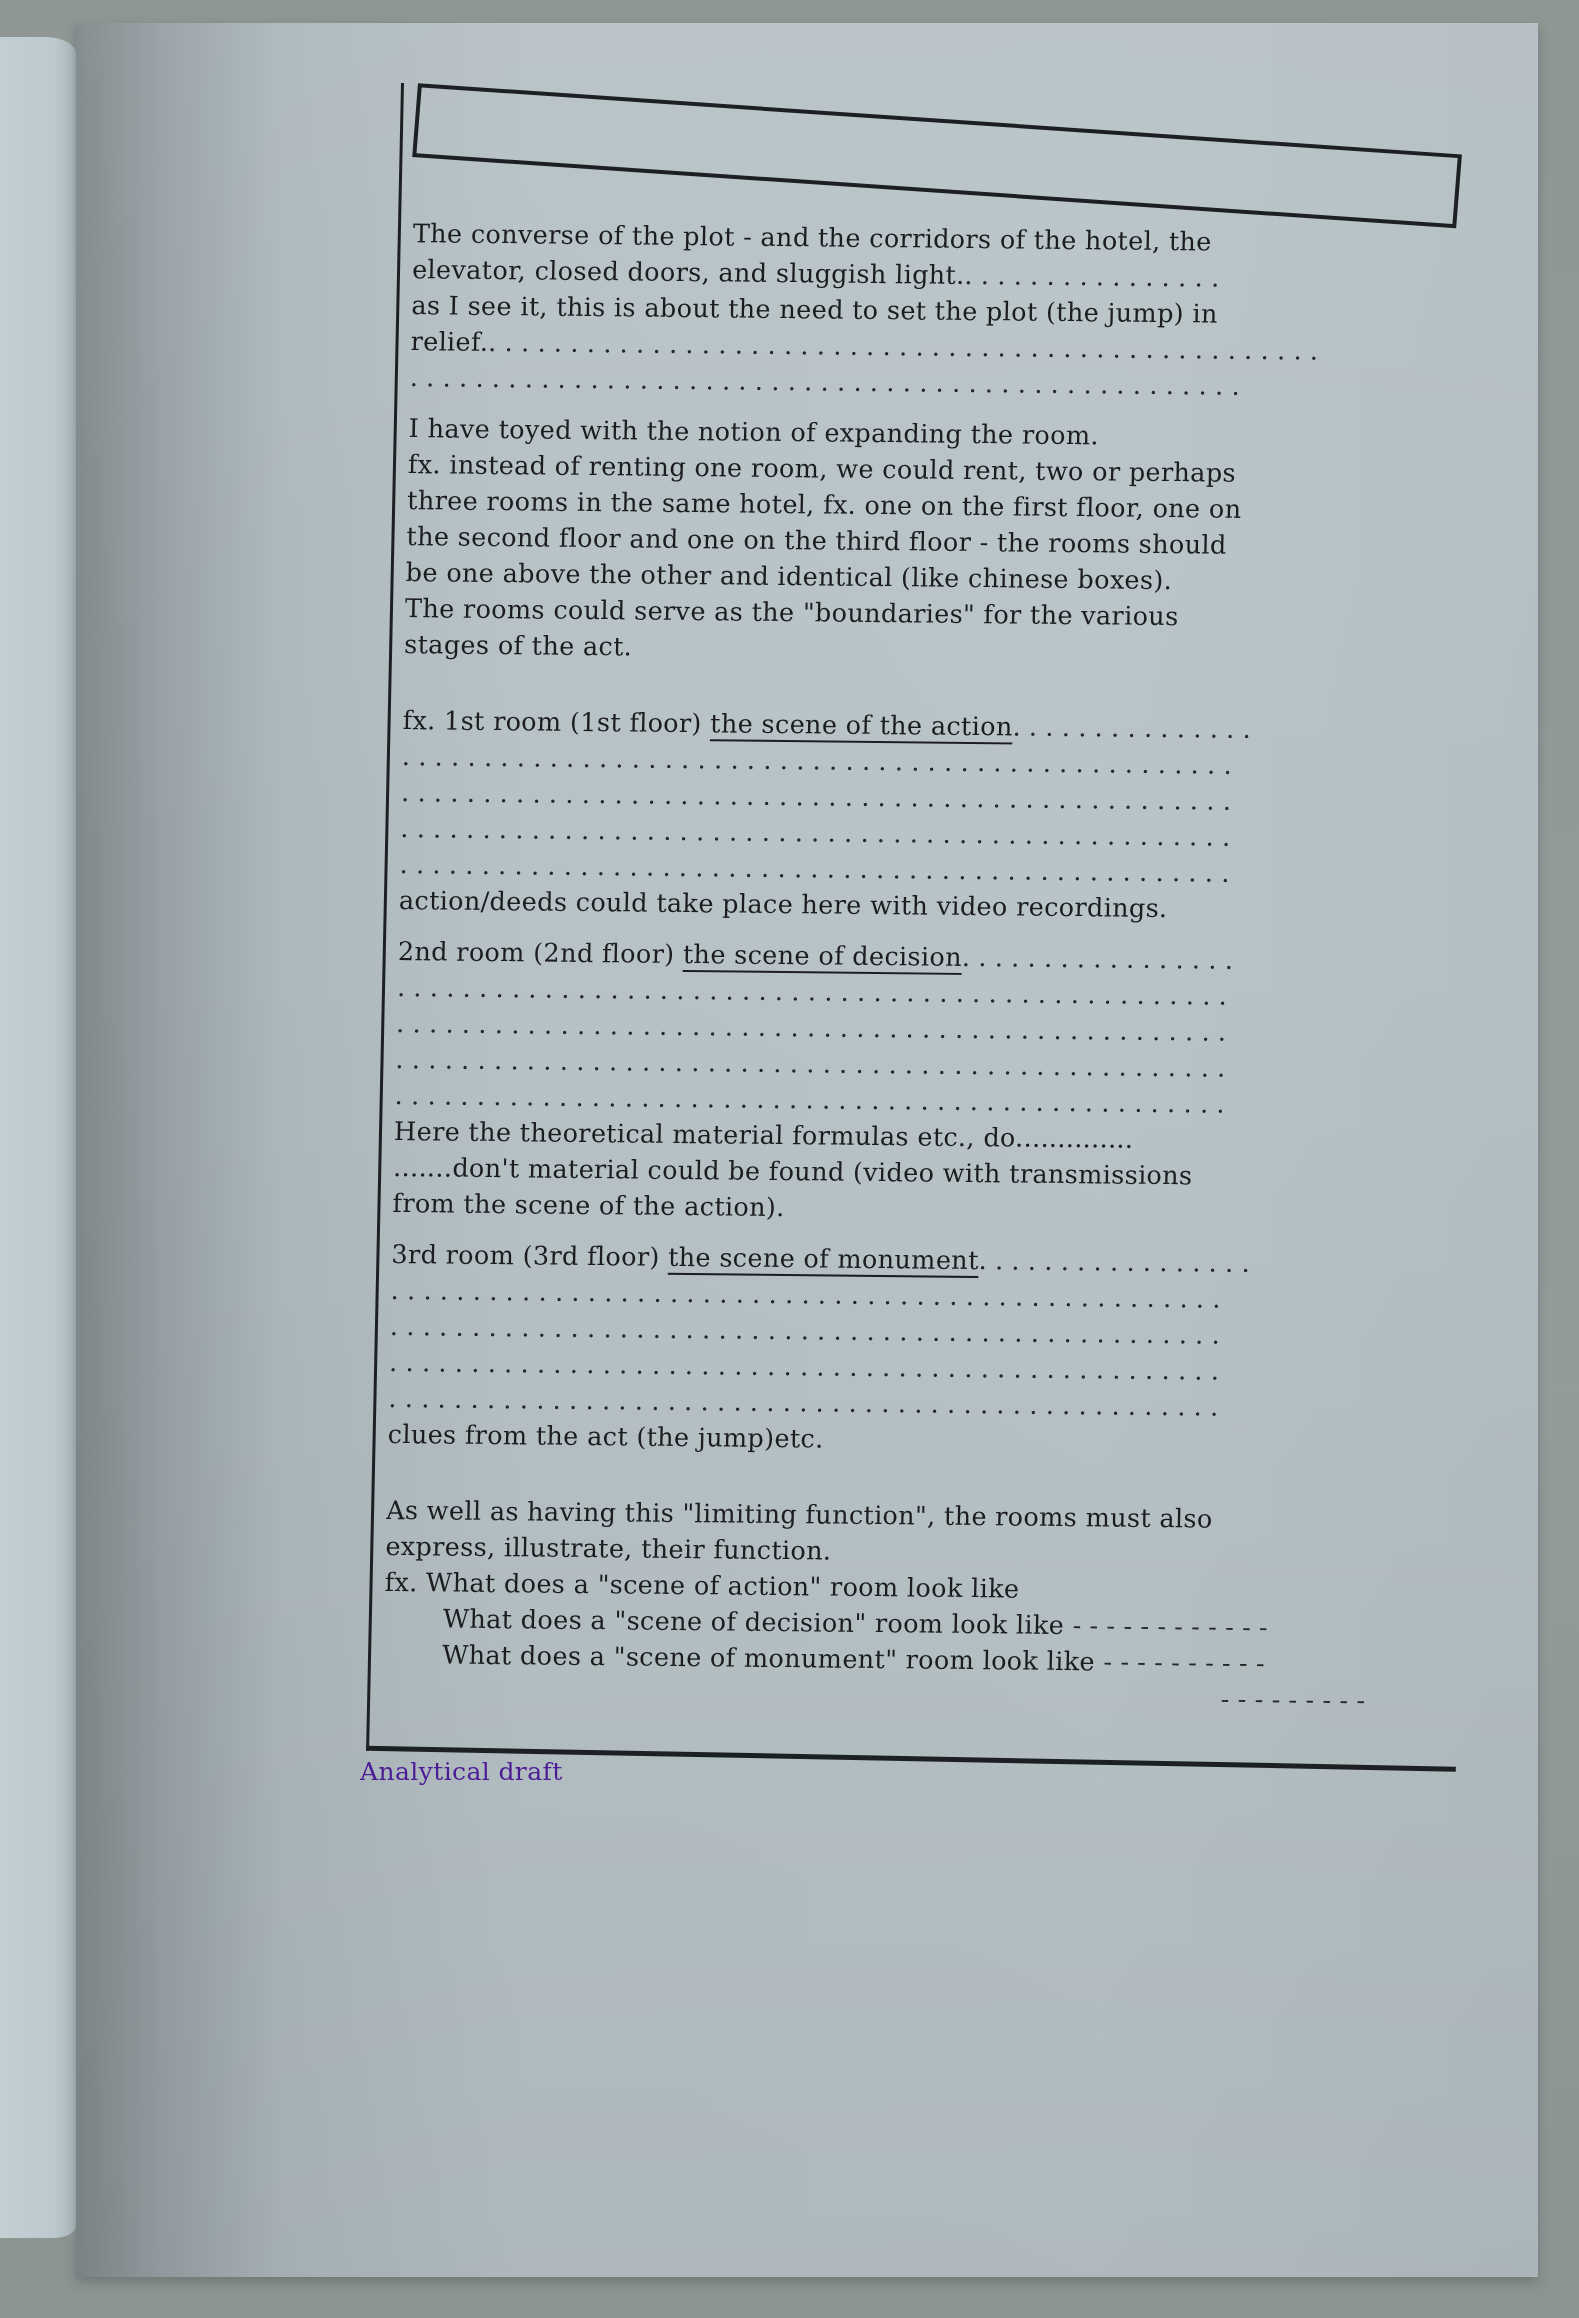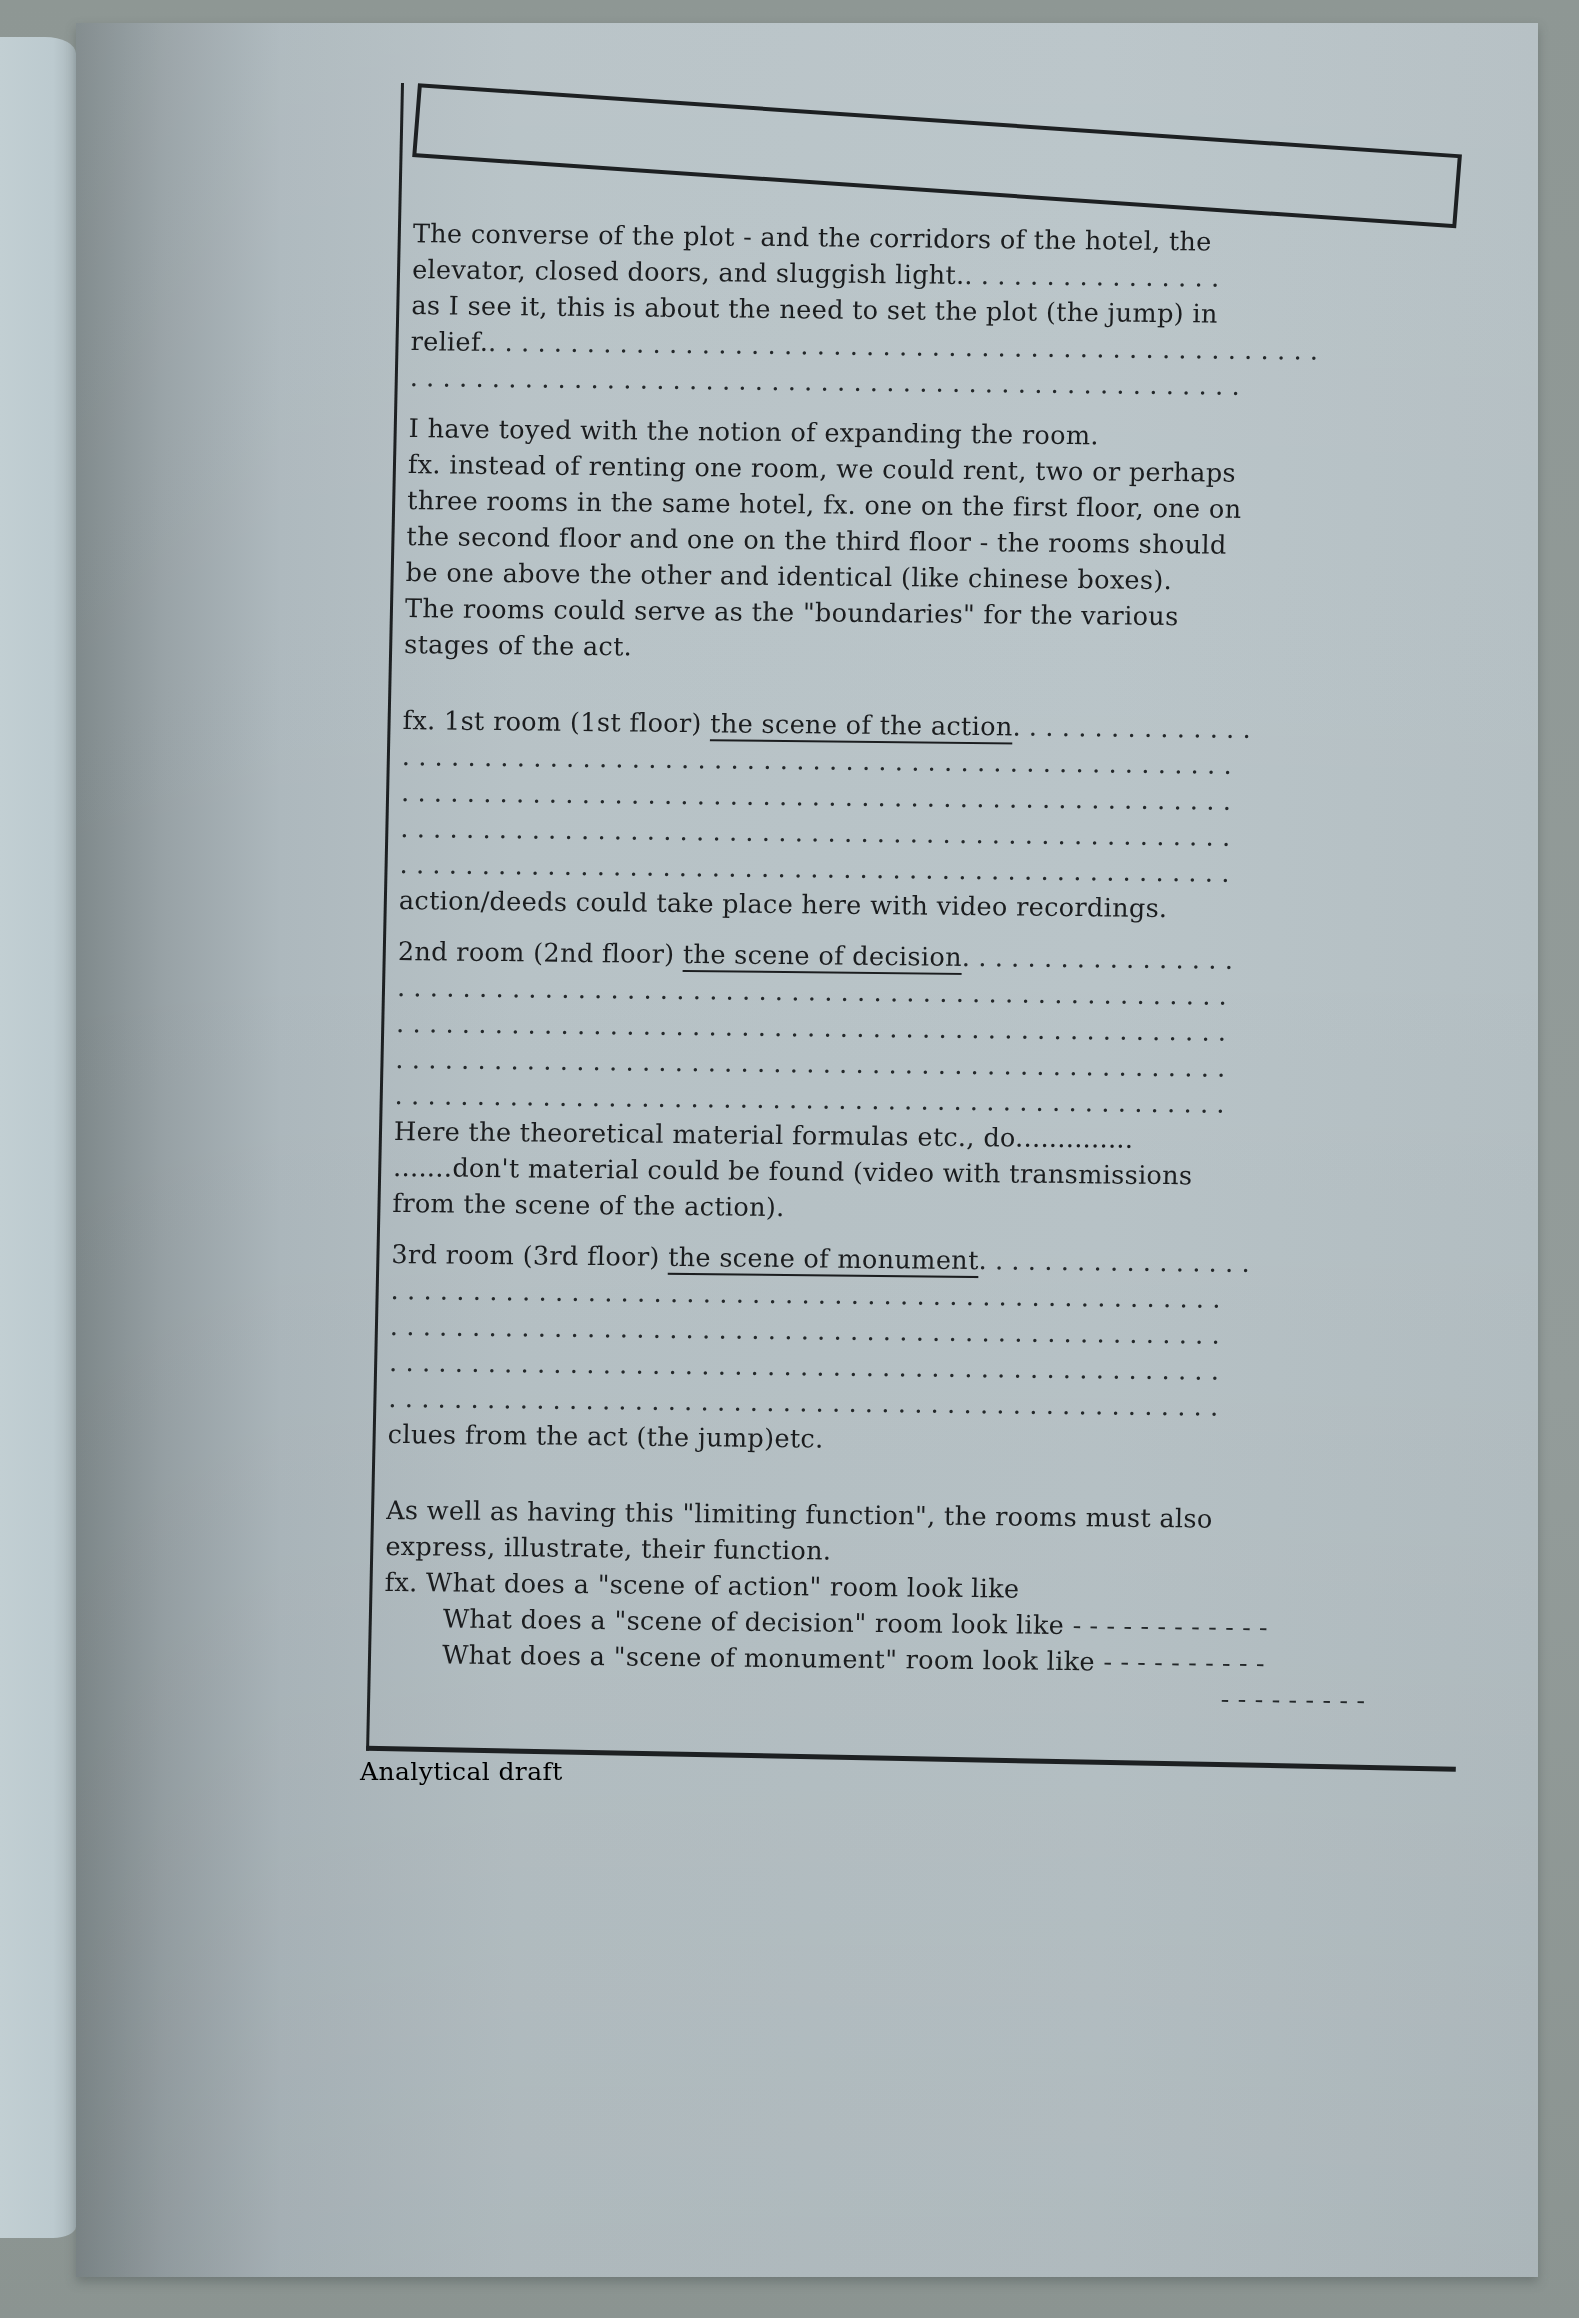--- a/index.html
+++ b/index.html
@@ -60,21 +60,21 @@
     }
     .block { margin: 0 0 15px 0; }
     .line { white-space: nowrap; overflow: hidden; display: block; }
     .dots { letter-spacing: 8.3px; color: #24282a; }
     .ul { text-decoration: underline; text-decoration-thickness: 2.5px; text-underline-offset: 6.6px; }
     .indent { padding-left: 59px; }
     .gap { height: 25px; }
 
     .caption {
       position: absolute; left: 360px; top: 1757px;
-      font-size: 25px; color: #000000; letter-spacing: 0.4px;
+      font-size: 25px; color: #4c1d95; letter-spacing: 0.4px;
     }
   </style>
 </head>
 <body>
 
 <div class="backdrop"></div>
 <div class="left-sheet"></div>
 
 <div class="page"></div>
 

